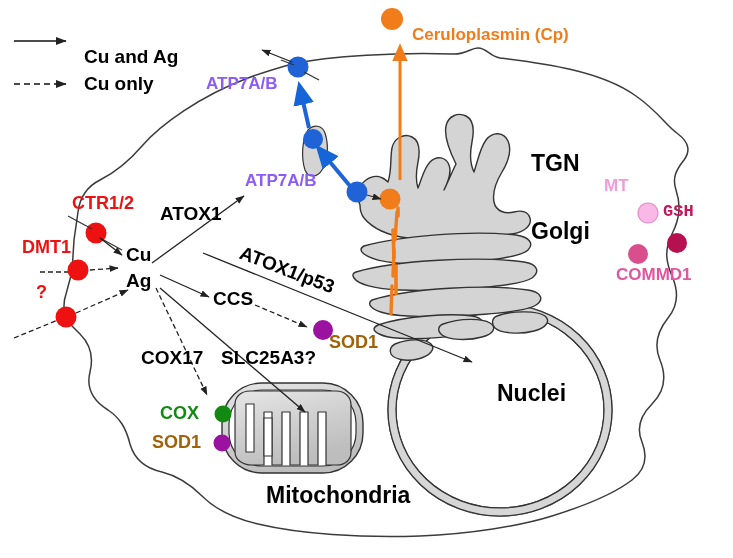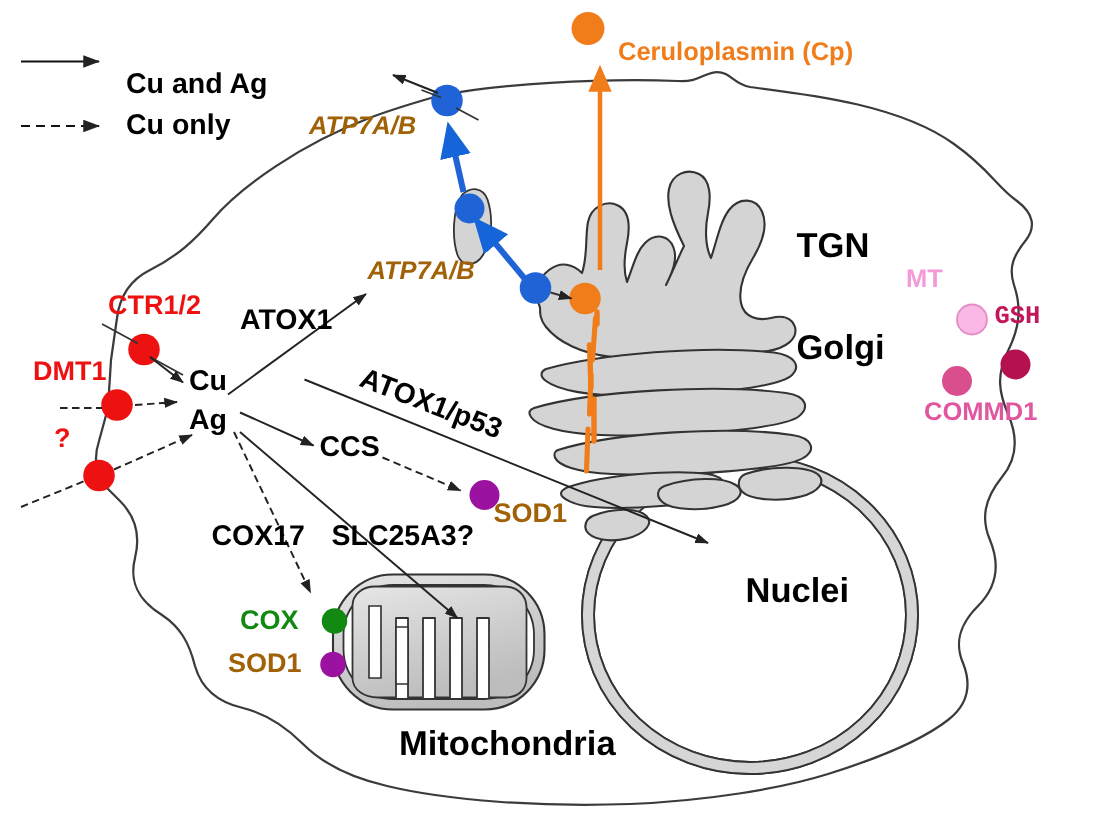--- a/index.html
+++ b/index.html
@@ -2,21 +2,21 @@
 <html><head>
 <meta charset="utf-8">
 <style>
   html,body{margin:0;padding:0;background:#ffffff;}
   body{font-family:"Liberation Sans",sans-serif;}
   #stage{position:relative;width:733px;height:558px;background:#fff;overflow:hidden;}
   svg#canvas{position:absolute;left:0;top:0;width:733px;height:558px;}
   .lbl{position:absolute;white-space:nowrap;font-family:"Liberation Sans",sans-serif;font-weight:bold;line-height:1;}
   .blk{color:#000;}
   .red{color:#ee1111;}
-  .blue{color:#a16207;font-style:italic;}
+  .blue{color:#8b5cf6;}
   .orange{color:#f07c1a;}
   .purple{color:#a16207;}
   .green{color:#128a12;}
   .pinklt{color:#f49ad8;}
   .pinkmid{color:#e0569f;}
   .pinkdk{color:#c2185b;font-family:Liberation Mono, monospace;}
 </style>
 </head>
 <body>
 

